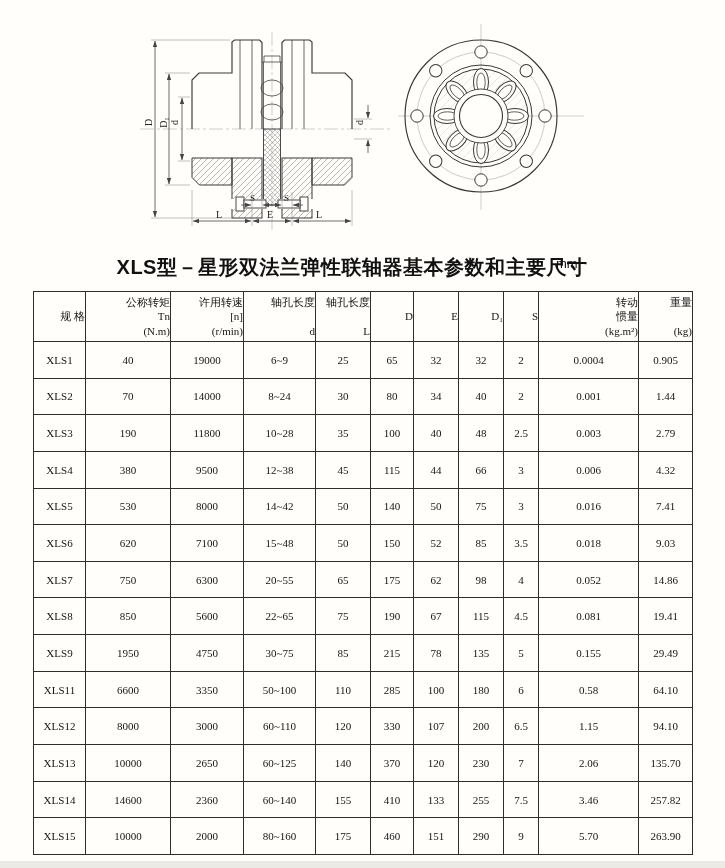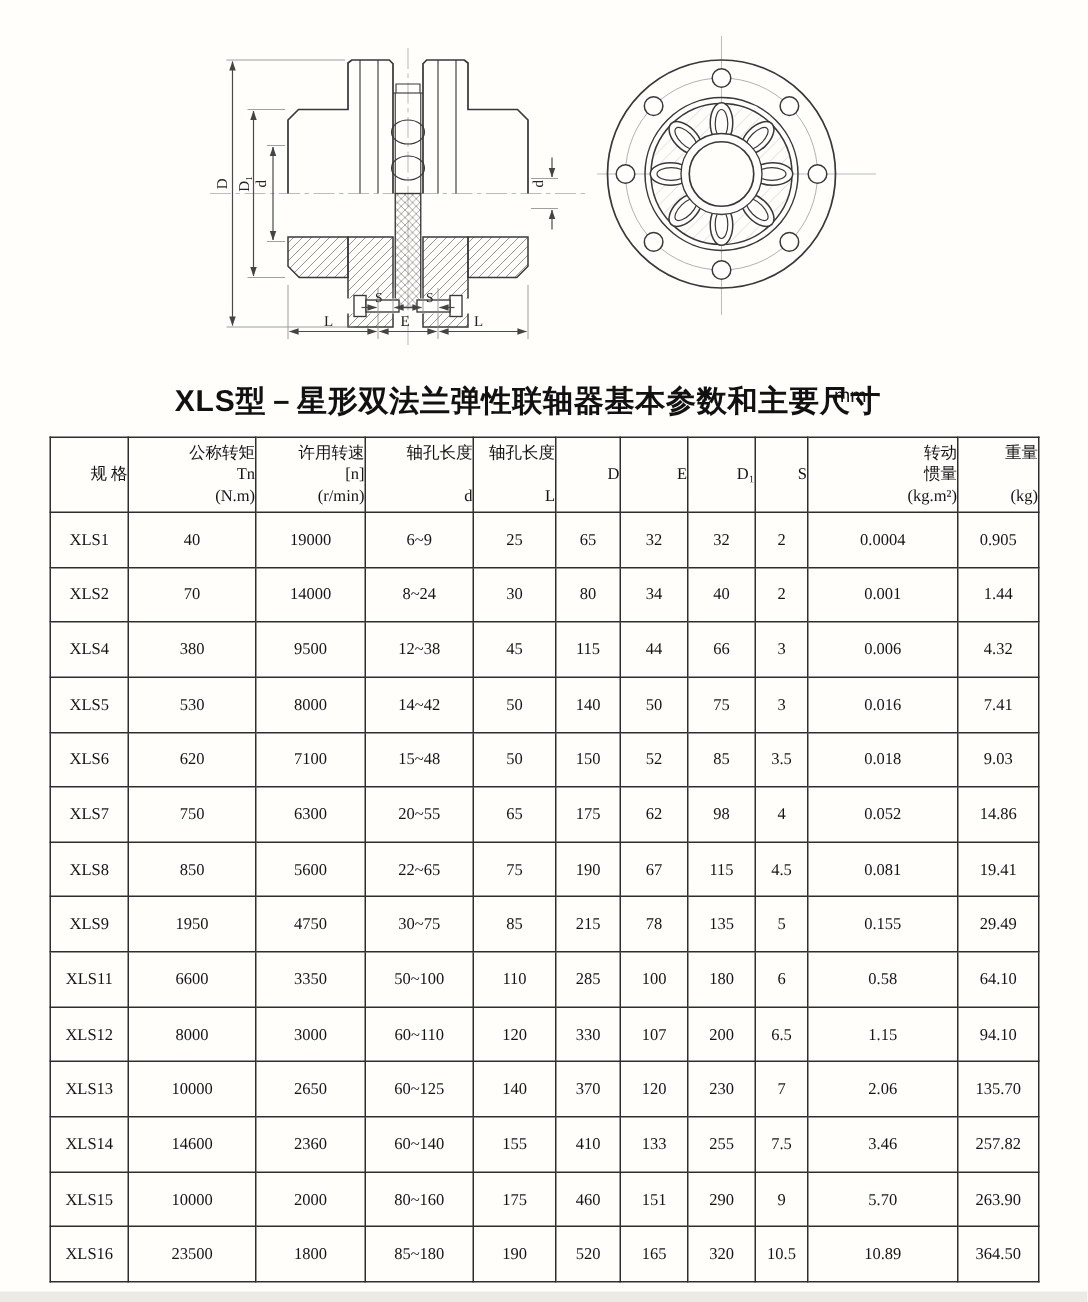--- a/index.html
+++ b/index.html
@@ -258,20 +258,33 @@
           <td>8~24</td>
           <td>30</td>
           <td>80</td>
           <td>34</td>
           <td>40</td>
           <td>2</td>
           <td>0.001</td>
           <td>1.44</td>
         </tr>
         <tr>
+          <td>XLS3</td>
+          <td>190</td>
+          <td>11800</td>
+          <td>10~28</td>
+          <td>35</td>
+          <td>100</td>
+          <td>40</td>
+          <td>48</td>
+          <td>2.5</td>
+          <td>0.003</td>
+          <td>2.79</td>
+        </tr>
+        <tr>
           <td>XLS4</td>
           <td>380</td>
           <td>9500</td>
           <td>12~38</td>
           <td>45</td>
           <td>115</td>
           <td>44</td>
           <td>66</td>
           <td>3</td>
           <td>0.006</td>
@@ -400,30 +413,17 @@
           <td>2000</td>
           <td>80~160</td>
           <td>175</td>
           <td>460</td>
           <td>151</td>
           <td>290</td>
           <td>9</td>
           <td>5.70</td>
           <td>263.90</td>
         </tr>
-        <tr>
-          <td>XLS16</td>
-          <td>23500</td>
-          <td>1800</td>
-          <td>85~180</td>
-          <td>190</td>
-          <td>520</td>
-          <td>165</td>
-          <td>320</td>
-          <td>10.5</td>
-          <td>10.89</td>
-          <td>364.50</td>
-        </tr>
       </tbody>
   </table>
 
   <div class="bottom-strip"></div>
 </div>
 
 </body></html>

